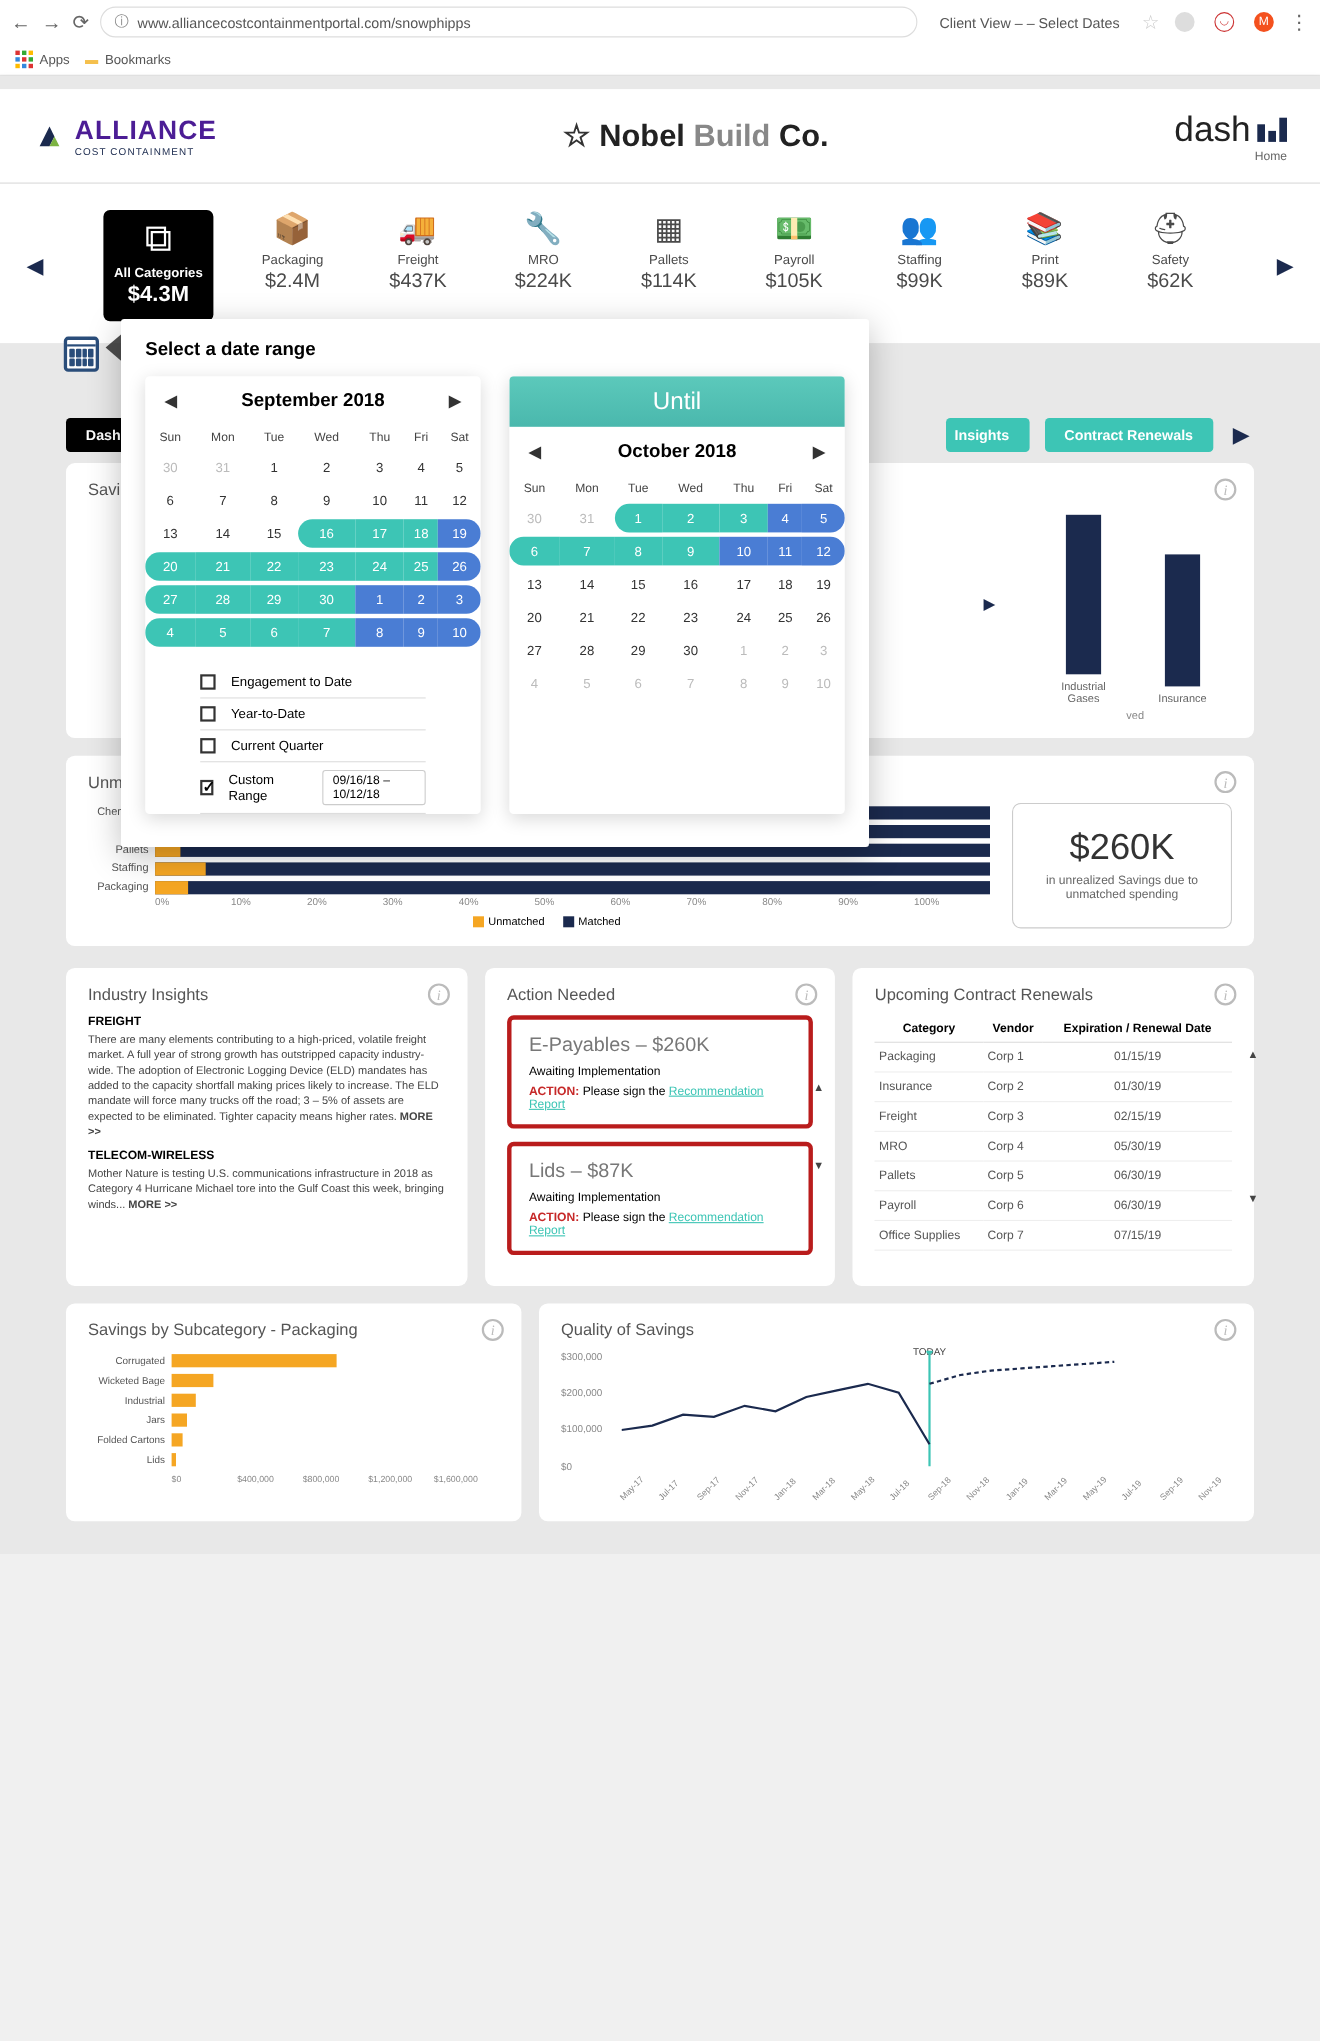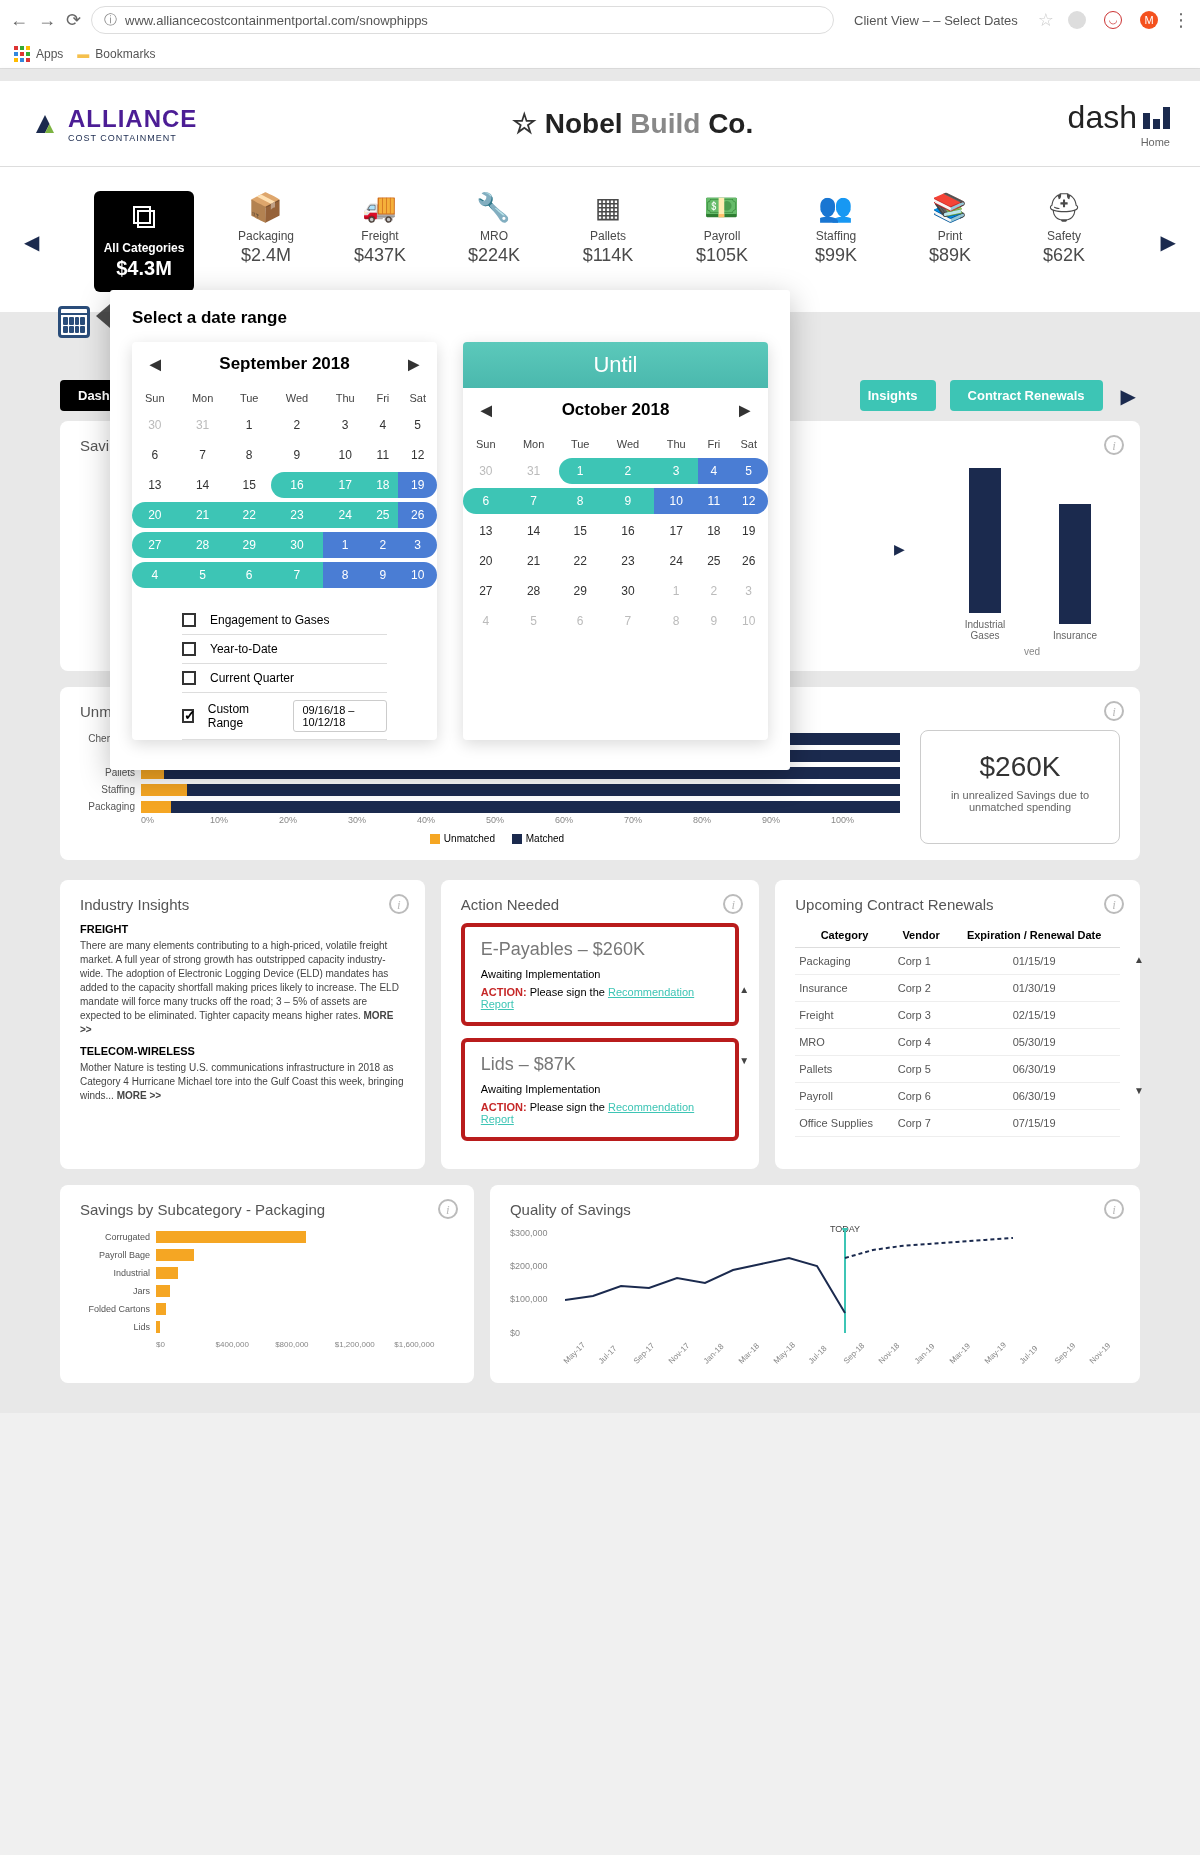--- a/index.html
+++ b/index.html
@@ -65,21 +65,21 @@
 .um-chart{flex:1}
 .um-row{display:flex;align-items:center;font-size:10px;color:#555;height:17px}
 .um-row .lab{width:55px;text-align:right;margin-right:6px}
 .um-row .barbg{flex:1;height:12px;background:#1b2a4e;position:relative}
 .um-row .barfg{position:absolute;left:0;top:0;height:12px;background:#f5a623}
 .um-axis{display:flex;font-size:9px;color:#888;margin-left:61px}
 .um-axis span{flex:1}
 .um-legend{text-align:center;font-size:10px;margin-top:8px}
 .um-legend .sw{display:inline-block;width:10px;height:10px;margin:0 4px 0 14px;vertical-align:middle}
 .um-box{border:1px solid #ccc;border-radius:8px;padding:20px;width:200px;text-align:center}
-.um-box .big{font-size:28px;color:#333}
+.um-box .big{font-size:33px;color:#333}
 .um-box .small{font-size:11px;color:#666;margin-top:6px}
 
 .three{display:flex;gap:16px;margin:20px 50px 16px}
 .three .card{margin:0}
 .three .c1{flex:1.05}
 .three .c2{flex:0.9}
 .three .c3{flex:1.05}
 .ins h5{font-size:11px;margin:8px 0 4px}
 .ins p{font-size:10px;color:#444;line-height:1.4}
 .ins .more{font-weight:700}
@@ -448,21 +448,21 @@
   <div class="two">
     <div class="card c1">
       <span class="info-ic">i</span>
       <div class="card-title">Savings by Subcategory - Packaging</div>
       <div id="sub-rows">
           <div class="sub-row">
             <span class="lab">Corrugated</span>
             <div class="bar" style="width:150px"></div>
           </div>
           <div class="sub-row">
-            <span class="lab">Payroll Bage</span>
+            <span class="lab">Wicketed Bage</span>
             <div class="bar" style="width:38px"></div>
           </div>
           <div class="sub-row">
             <span class="lab">Industrial</span>
             <div class="bar" style="width:22px"></div>
           </div>
           <div class="sub-row">
             <span class="lab">Jars</span>
             <div class="bar" style="width:14px"></div>
           </div>
@@ -595,21 +595,21 @@
                 <td class="sel"><span class="c">7</span></td>
                 <td class="sel2"><span class="c">8</span></td>
                 <td class="sel2"><span class="c">9</span></td>
                 <td class="sel2 selR"><span class="c">10</span></td>
               </tr>
             </tbody>
           </table>
         <div class="opts" id="modal-opts">
             <div class="opt">
               <span class="cb "></span>
-              <span>Engagement to Gases</span>
+              <span>Engagement to Date</span>
             </div>
             <div class="opt">
               <span class="cb "></span>
               <span>Year-to-Date</span>
             </div>
             <div class="opt">
               <span class="cb "></span>
               <span>Current Quarter</span>
             </div>
             <div class="opt">

